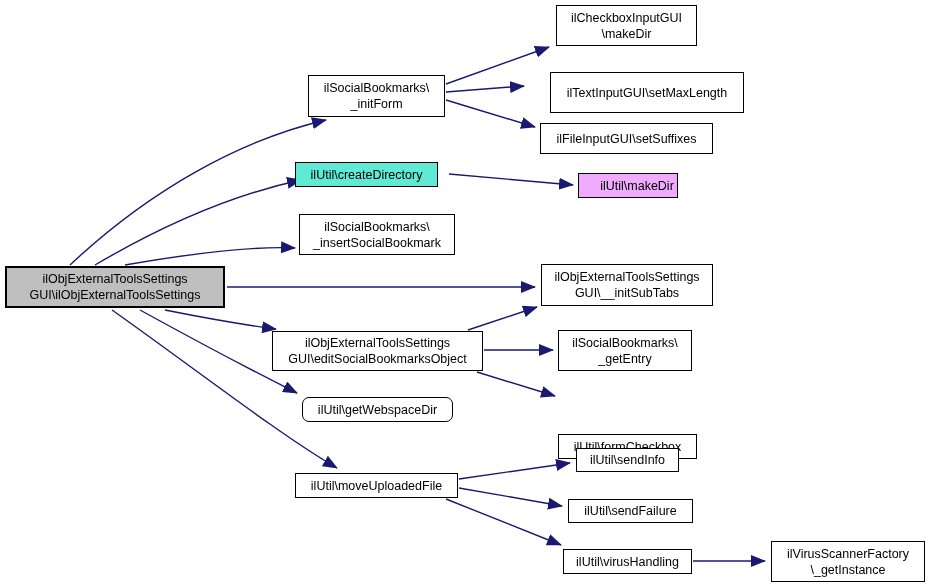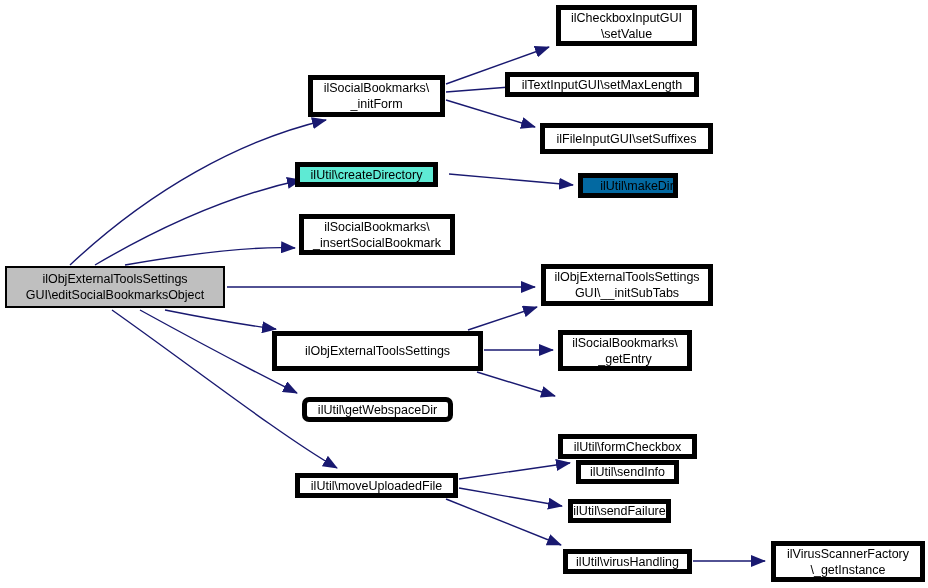--- a/index.html
+++ b/index.html
@@ -13,21 +13,21 @@
   }
   svg.edge-layer {
     position: absolute;
     left: 0; top: 0;
     width: 928px; height: 588px;
   }
   .node {
     position: absolute;
     box-sizing: border-box;
     background: #ffffff;
-    border: 5px solid #a16207;
+    border: 1px solid #a16207;
     display: flex;
     flex-direction: column;
     align-items: center;
     justify-content: center;
     font-size: 12.5px;
     line-height: 16px;
     color: #000000;
     text-align: center;
     white-space: nowrap;
     cursor: pointer;
@@ -66,70 +66,71 @@
         <path d="M477,372 L555,396" fill="none" stroke="#191970" stroke-width="1.4" marker-end="url(#arrowhead)"></path>
         <path d="M459,479 L570,463" fill="none" stroke="#191970" stroke-width="1.4" marker-end="url(#arrowhead)"></path>
         <path d="M459,488 L562,506" fill="none" stroke="#191970" stroke-width="1.4" marker-end="url(#arrowhead)"></path>
         <path d="M446,499 L561,545" fill="none" stroke="#191970" stroke-width="1.4" marker-end="url(#arrowhead)"></path>
         <path d="M693,561 L765,561" fill="none" stroke="#191970" stroke-width="1.4" marker-end="url(#arrowhead)"></path>
       </g>
   </svg>
   <div id="nodes">
       <div class="node highlight" style="left: 5px; top: 266px; width: 220px; height: 42px; background: rgb(191, 191, 191); border-color: rgb(0, 0, 0);">
         <span>ilObjExternalToolsSettings</span>
-        <span>GUI\editSocialBookmarksObject</span>
+        <span>GUI\ilObjExternalToolsSettings</span>
       </div>
       <div class="node" style="left: 308px; top: 75px; width: 137px; height: 42px; background: rgb(255, 255, 255); border-color: rgb(0, 0, 0);">
         <span>ilSocialBookmarks\</span>
         <span>_initForm</span>
       </div>
       <div class="node" style="left: 295px; top: 162px; width: 143px; height: 25px; background: #5eead4; border-color: rgb(0, 0, 0);">
         <span>ilUtil\createDirectory</span>
       </div>
       <div class="node" style="left: 299px; top: 214px; width: 156px; height: 41px; background: rgb(255, 255, 255); border-color: rgb(0, 0, 0);">
         <span>ilSocialBookmarks\</span>
         <span>_insertSocialBookmark</span>
       </div>
       <div class="node" style="left: 272px; top: 331px; width: 211px; height: 40px; background: rgb(255, 255, 255); border-color: rgb(0, 0, 0);">
         <span>ilObjExternalToolsSettings</span>
+        <span>GUI\editSocialBookmarksObject</span>
       </div>
       <div class="node" style="left: 302px; top: 397px; width: 151px; height: 25px; background: rgb(255, 255, 255); border-color: rgb(0, 0, 0); border-radius: 7px;">
         <span>ilUtil\getWebspaceDir</span>
       </div>
       <div class="node" style="left: 295px; top: 473px; width: 163px; height: 25px; background: rgb(255, 255, 255); border-color: rgb(0, 0, 0);">
         <span>ilUtil\moveUploadedFile</span>
       </div>
       <div class="node" style="left: 556px; top: 5px; width: 141px; height: 41px; background: rgb(255, 255, 255); border-color: rgb(0, 0, 0);">
         <span>ilCheckboxInputGUI</span>
-        <span>\setValue</span>
+        <span>\makeDir</span>
       </div>
-      <div class="node" style="left: 505px; top: 72px; width: 194px; height: 25px; background: rgb(255, 255, 255); border-color: rgb(0, 0, 0);">
+      <div class="node" style="left: 550px; top: 72px; width: 194px; height: 41px; background: rgb(255, 255, 255); border-color: rgb(0, 0, 0);">
         <span>ilTextInputGUI\setMaxLength</span>
       </div>
       <div class="node" style="left: 540px; top: 123px; width: 173px; height: 31px; background: rgb(255, 255, 255); border-color: rgb(0, 0, 0);">
         <span>ilFileInputGUI\setSuffixes</span>
       </div>
-      <div class="node" style="left: 578px; top: 173px; width: 100px; height: 25px; background: #0369a1; border-color: rgb(0, 0, 0); padding-left: 18px;">
+      <div class="node" style="left: 578px; top: 173px; width: 100px; height: 25px; background: #f0abfc; border-color: rgb(0, 0, 0); padding-left: 18px;">
         <span>ilUtil\makeDir</span>
       </div>
       <div class="node" style="left: 541px; top: 264px; width: 172px; height: 42px; background: rgb(255, 255, 255); border-color: rgb(0, 0, 0);">
         <span>ilObjExternalToolsSettings</span>
         <span>GUI\__initSubTabs</span>
       </div>
       <div class="node" style="left: 558px; top: 330px; width: 134px; height: 41px; background: rgb(255, 255, 255); border-color: rgb(0, 0, 0);">
         <span>ilSocialBookmarks\</span>
         <span>_getEntry</span>
       </div>
       <div class="node" style="left: 558px; top: 397px; width: 139px; height: 25px; background: rgb(255, 255, 255); border-color: rgb(0, 0, 0); margin-top: 37px;">
         <span>ilUtil\formCheckbox</span>
       </div>
-      <div class="node" style="left: 576px; top: 448px; width: 103px; height: 24px; background: rgb(255, 255, 255); border-color: rgb(0, 0, 0); margin-top: 12px;">
+      <div class="node" style="left: 576px; top: 448px; width: 103px; height: 24px; background: rgb(255, 255, 255); border-color: rgb(0, 0, 0);">
         <span>ilUtil\sendInfo</span>
       </div>
-      <div class="node" style="left: 568px; top: 499px; width: 103px; height: 24px; background: rgb(255, 255, 255); border-color: rgb(0, 0, 0);">
+      <div class="node" style="left: 568px; top: 499px; width: 125px; height: 24px; background: rgb(255, 255, 255); border-color: rgb(0, 0, 0);">
         <span>ilUtil\sendFailure</span>
       </div>
       <div class="node" style="left: 563px; top: 549px; width: 129px; height: 25px; background: rgb(255, 255, 255); border-color: rgb(0, 0, 0); text-align: right;">
         <span>ilUtil\virusHandling</span>
       </div>
       <div class="node" style="left: 771px; top: 541px; width: 154px; height: 41px; background: rgb(255, 255, 255); border-color: rgb(0, 0, 0); text-align: right;">
         <span>ilVirusScannerFactory</span>
         <span>\_getInstance</span>
       </div>
     </div>

